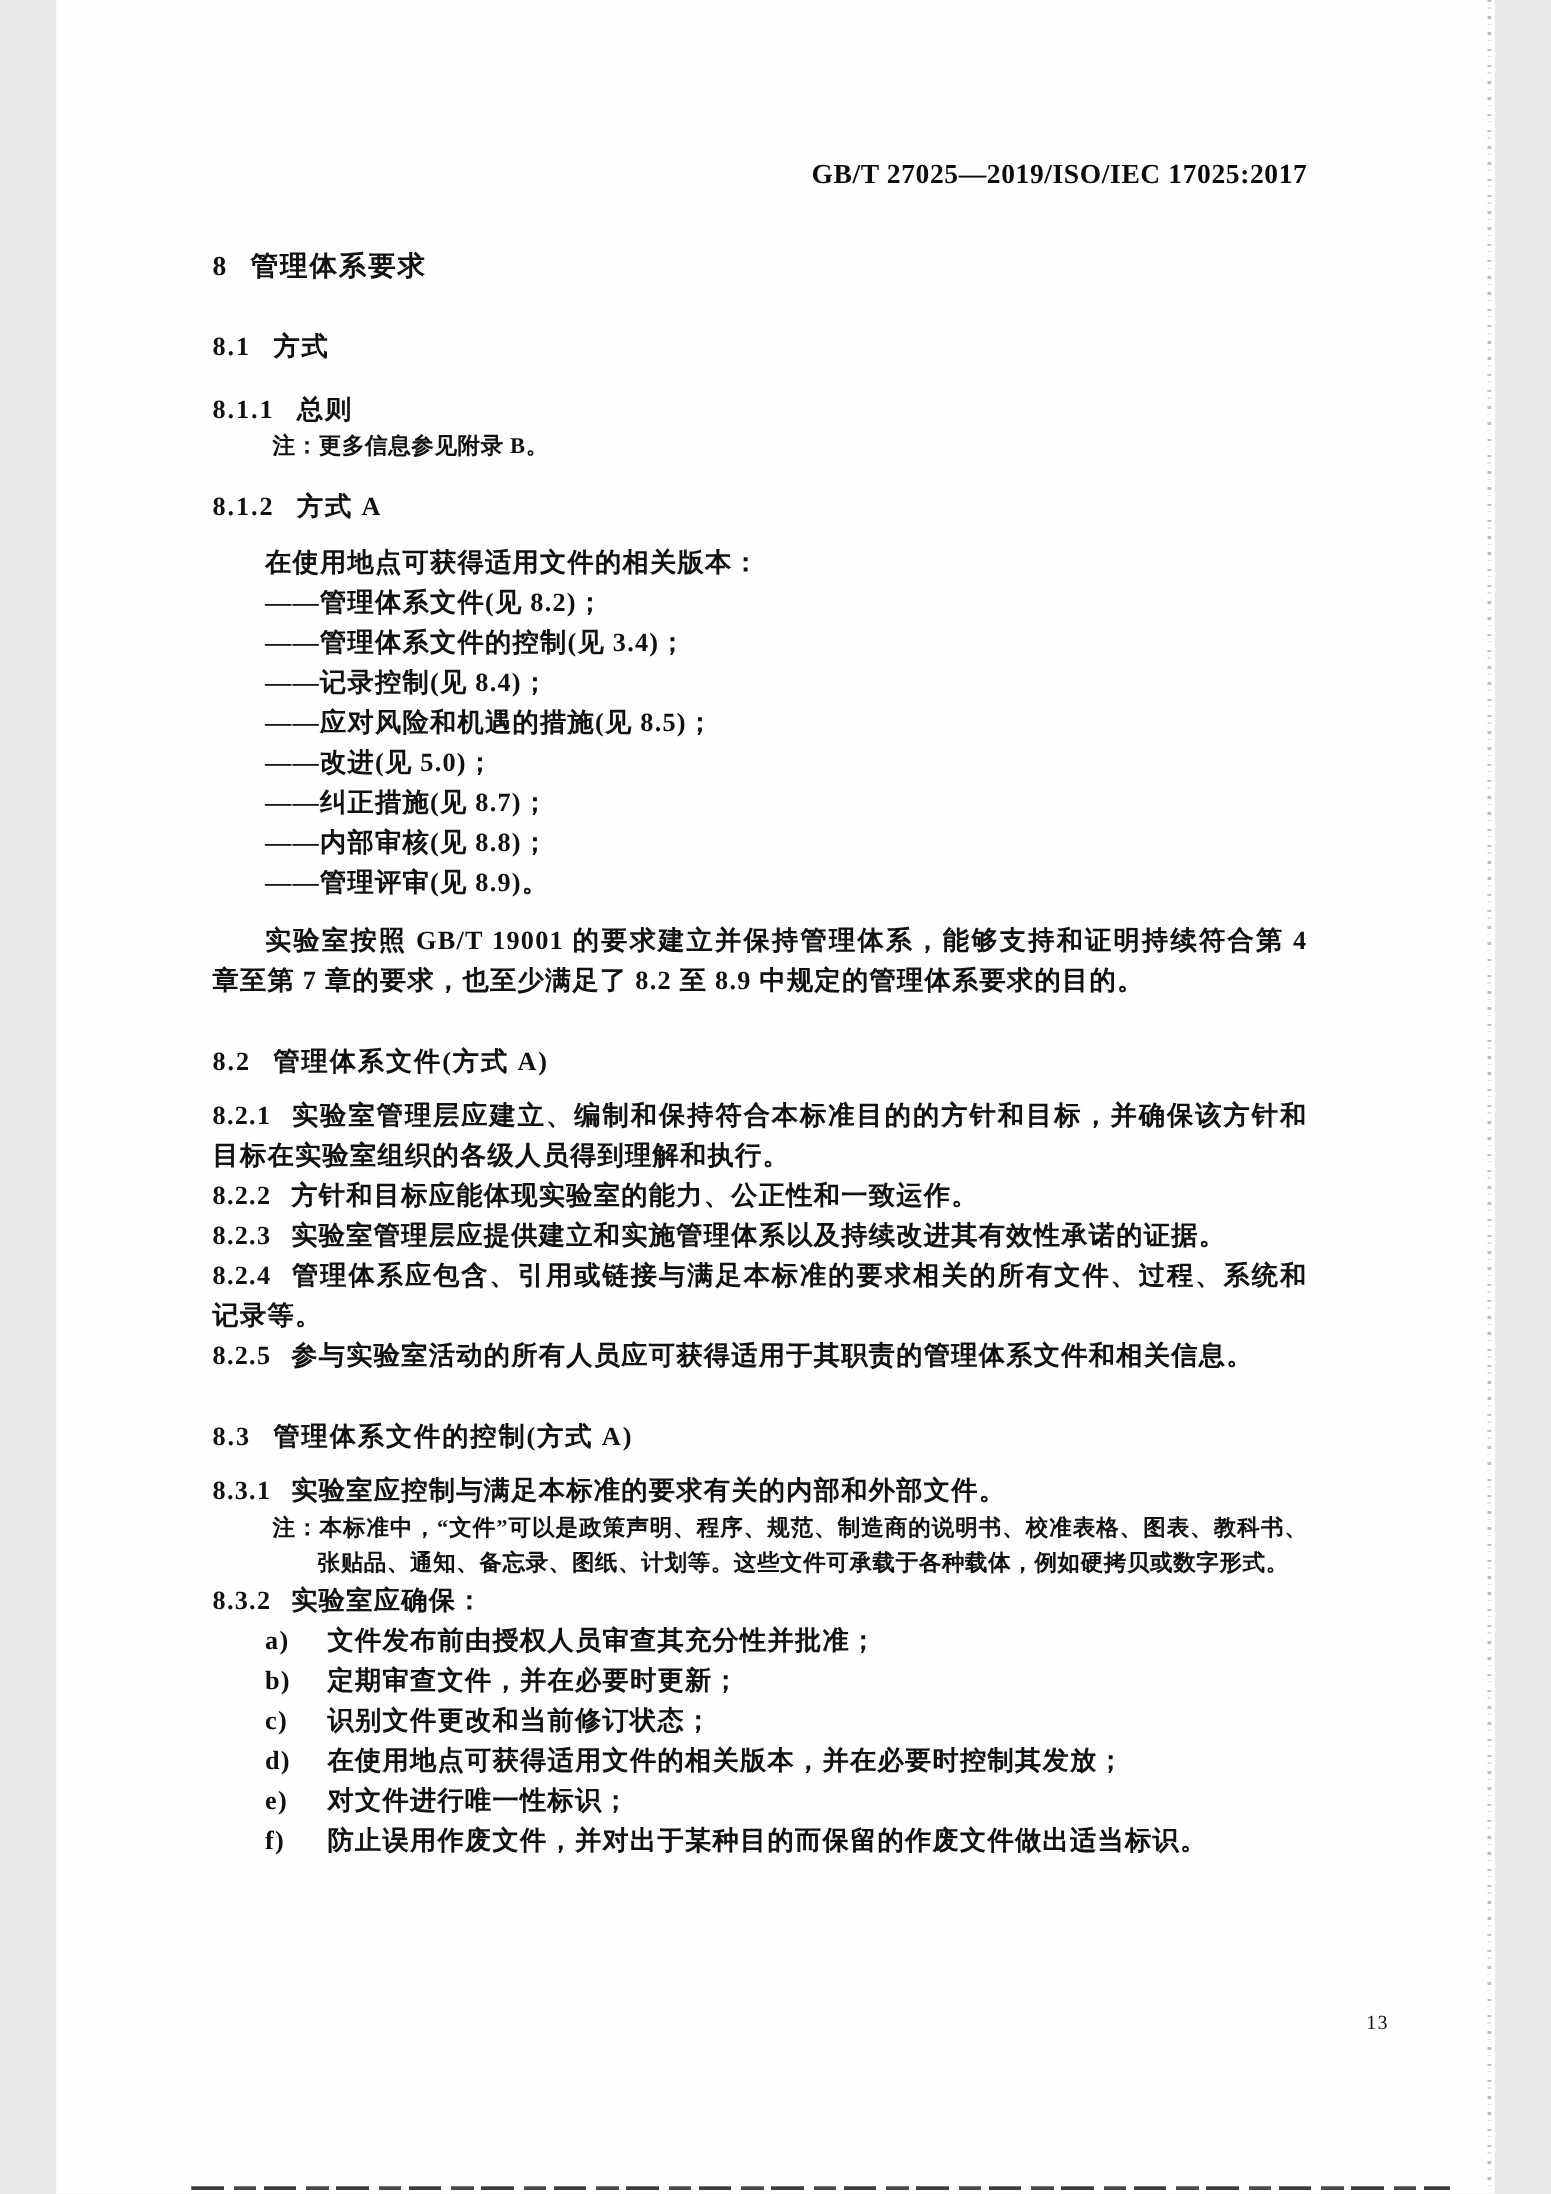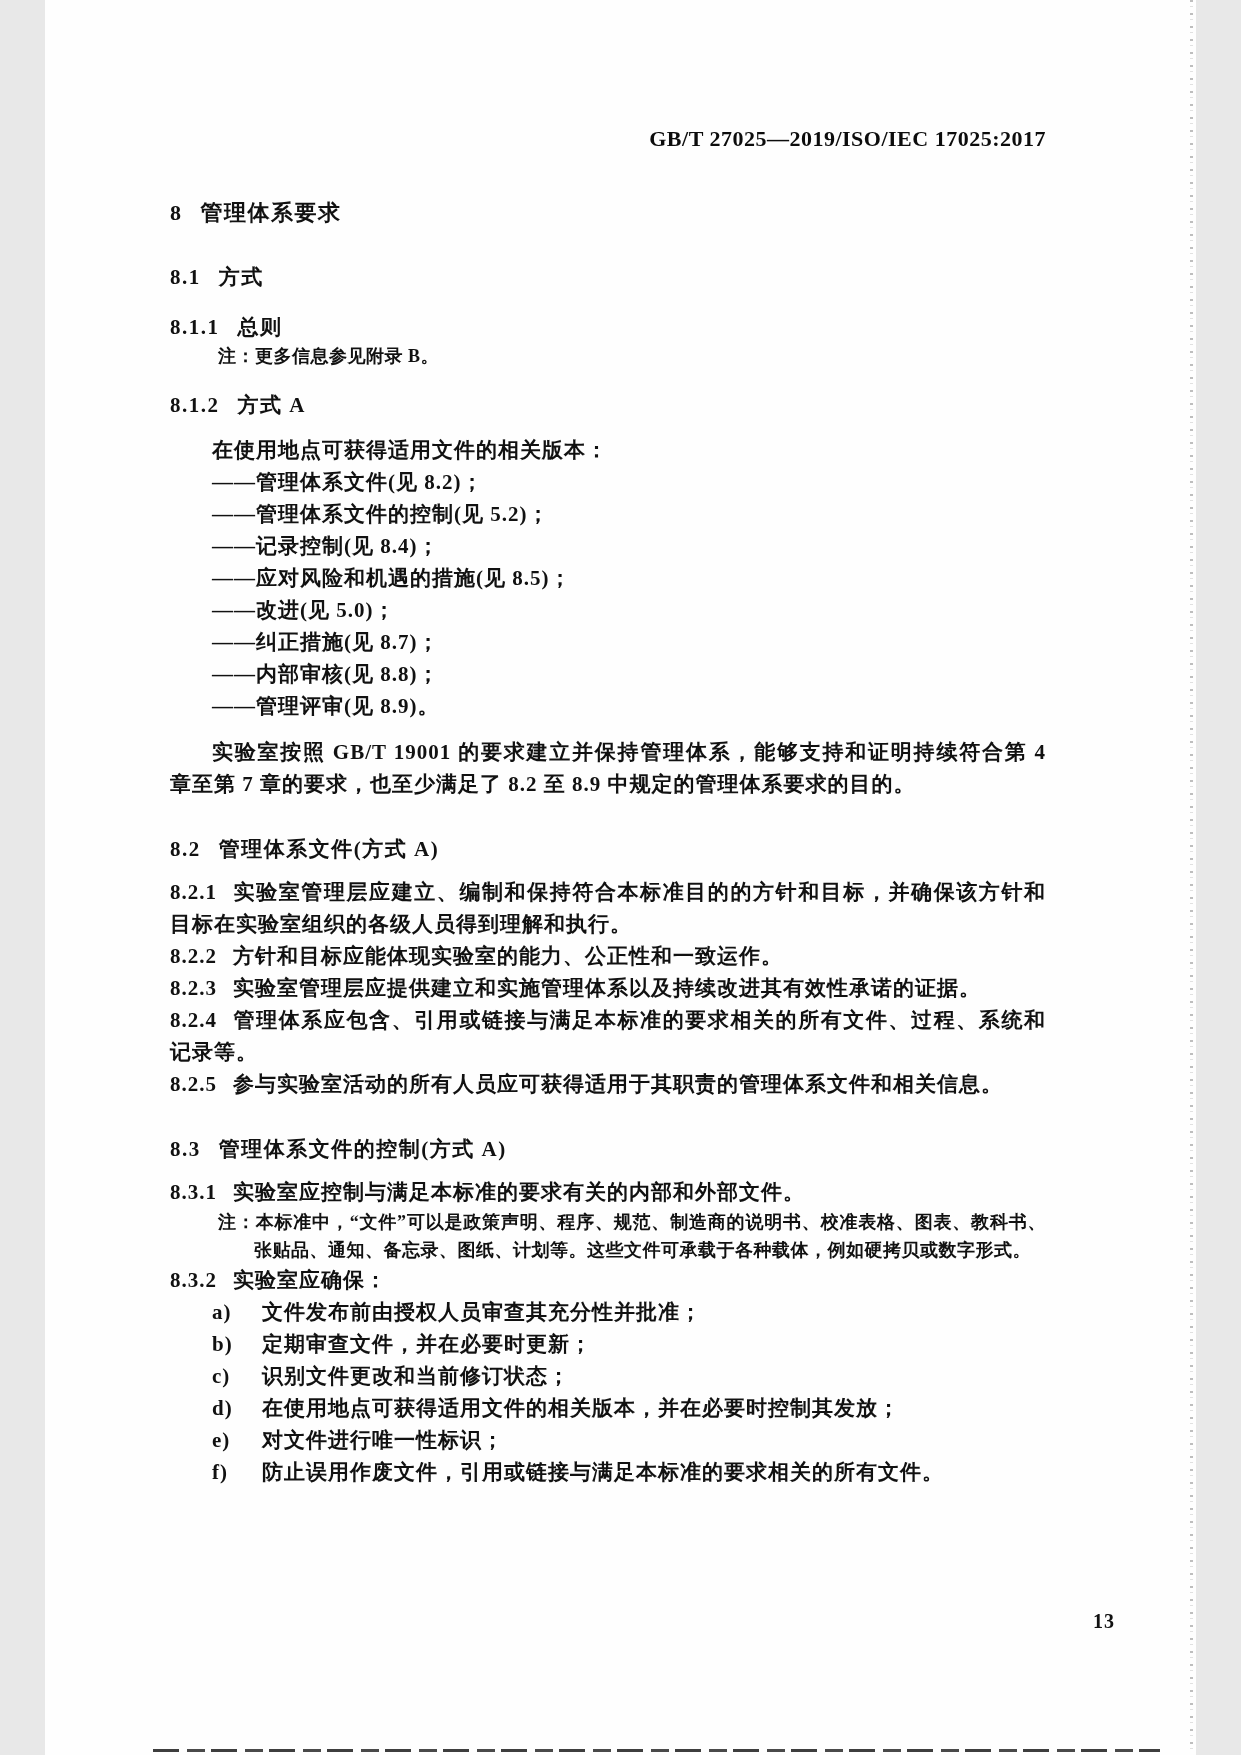--- a/index.html
+++ b/index.html
@@ -72,21 +72,21 @@
   .alpha-item{
     margin:0;
     font-size:21px;line-height:32px;letter-spacing:1px;font-weight:600;
     padding-left:42px;
   }
   .alpha-label{display:inline-block;width:50px;}
   
   .page-number{
     position:absolute;
     top:1610px;left:1048px;
-    font-size:20px;font-weight:700;letter-spacing:1px;
+    font-size:16px;font-weight:400;letter-spacing:1px;
   }
   
   .edge-speckle{
     position:absolute;top:0;right:3px;bottom:0;width:3px;
     background:repeating-linear-gradient(to bottom,
       rgba(20,20,20,.55) 0 2px, rgba(255,255,255,0) 2px 6px,
       rgba(20,20,20,.25) 6px 7px, rgba(255,255,255,0) 7px 13px);
     opacity:.5;
   }
   .bottom-scan-line{
@@ -122,21 +122,21 @@
   <p class="note"><span class="note-label">注：</span><span>更多信息参见附录 B。</span></p>
 
   <h3 class="h-sub">
     <span class="num">8.1.2</span><span>方式 A</span>
   </h3>
 
   <p class="para">在使用地点可获得适用文件的相关版本：</p>
 
   <div class="dash-list">
     <p>——管理体系文件(见 8.2)；</p>
-    <p>——管理体系文件的控制(见 5.2)；</p>
+    <p>——管理体系文件的控制(见 3.4)；</p>
     <p>——记录控制(见 8.4)；</p>
     <p>——应对风险和机遇的措施(见 8.5)；</p>
     <p>——改进(见 5.0)；</p>
     <p>——纠正措施(见 8.7)；</p>
     <p>——内部审核(见 8.8)；</p>
     <p>——管理评审(见 8.9)。</p>
   </div>
 
 
   <p class="para">实验室按照 GB/T 19001 的要求建立并保持管理体系，能够支持和证明持续符合第 4 章至第 7 章的要求，也至少满足了 8.2 至 8.9 中规定的管理体系要求的目的。</p>
@@ -163,21 +163,21 @@
     <p class="note"><span class="note-label">注：</span><span>本标准中，“文件”可以是政策声明、程序、规范、制造商的说明书、校准表格、图表、教科书、张贴品、通知、备忘录、图纸、计划等。这些文件可承载于各种载体，例如硬拷贝或数字形式。</span></p>
 
     <p class="clause"><span class="cnum">8.3.2</span><span>实验室应确保：</span></p>
 
     <div class="alpha-list">
       <p class="alpha-item"><span class="alpha-label">a)</span><span>文件发布前由授权人员审查其充分性并批准；</span></p>
       <p class="alpha-item"><span class="alpha-label">b)</span><span>定期审查文件，并在必要时更新；</span></p>
       <p class="alpha-item"><span class="alpha-label">c)</span><span>识别文件更改和当前修订状态；</span></p>
       <p class="alpha-item"><span class="alpha-label">d)</span><span>在使用地点可获得适用文件的相关版本，并在必要时控制其发放；</span></p>
       <p class="alpha-item"><span class="alpha-label">e)</span><span>对文件进行唯一性标识；</span></p>
-      <p class="alpha-item"><span class="alpha-label">f)</span><span>防止误用作废文件，引用或链接与满足本标准的要求相关的所有文件。</span></p>
+      <p class="alpha-item"><span class="alpha-label">f)</span><span>防止误用作废文件，并对出于某种目的而保留的作废文件做出适当标识。</span></p>
     </div>
   </div>
 
   <div class="page-number">13</div>
 
   <div class="edge-speckle"></div>
   <div class="bottom-scan-line"></div>
 </div>
 
 </body></html>

